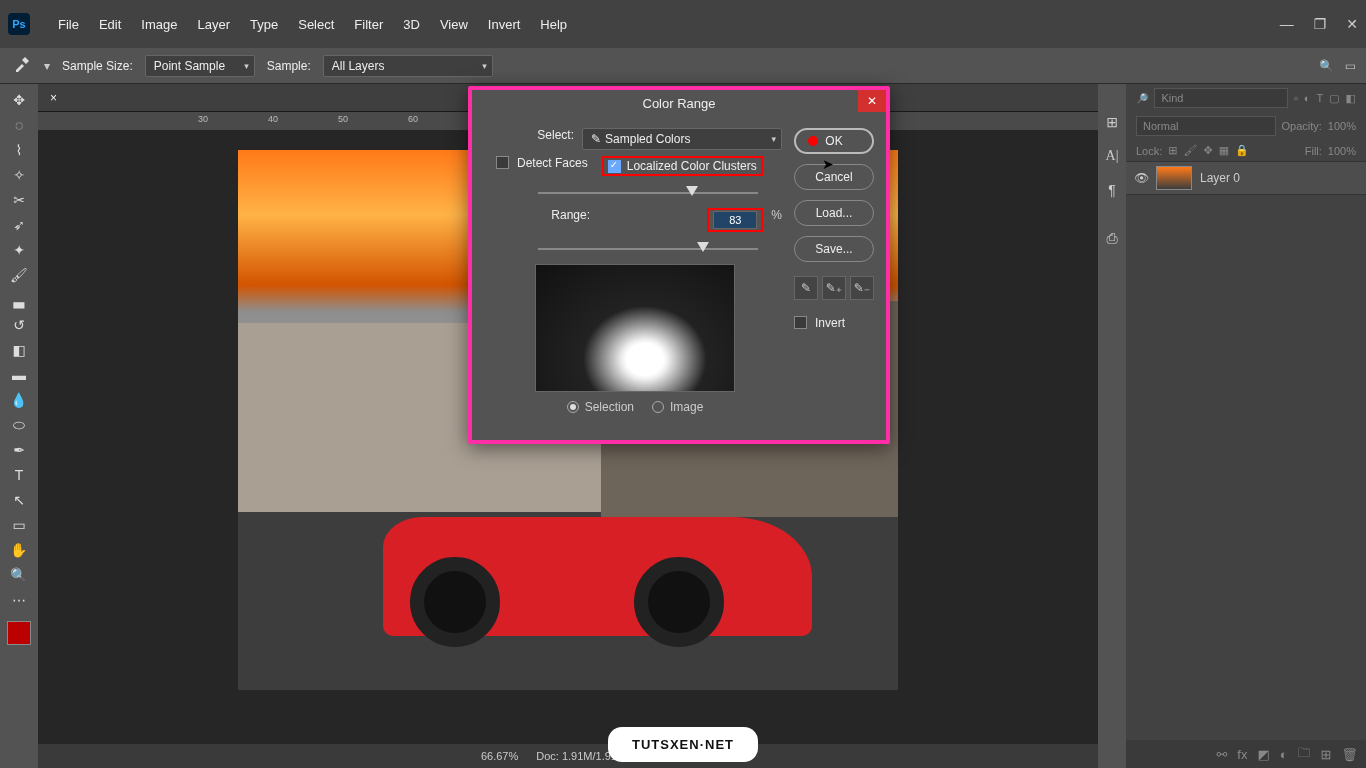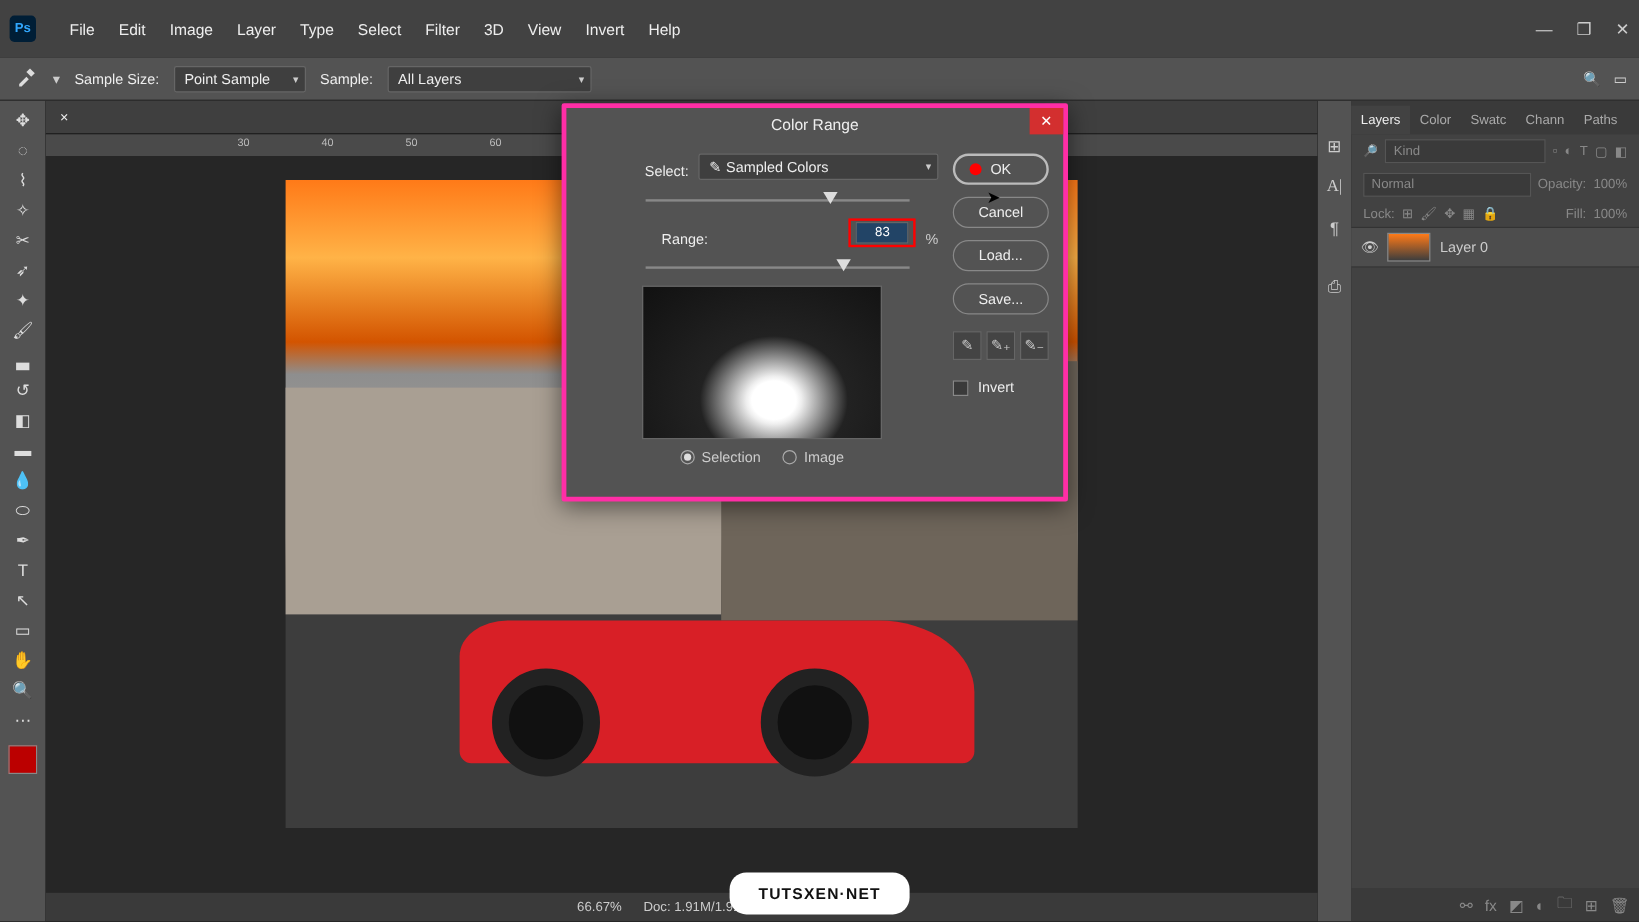--- a/index.html
+++ b/index.html
@@ -54,21 +54,21 @@
 .dialog { position:absolute; left:468px; top:86px; width:422px; background:#535353; border:4px solid #ff2ea6; border-radius:2px; box-shadow:0 4px 20px rgba(0,0,0,.5); }
 .dialog .titlebar2 { height:26px; display:flex; align-items:center; justify-content:center; position:relative; color:#eee; font-size:13px; }
 .dialog .closebtn { position:absolute; right:0; top:0; width:28px; height:22px; background:#d32f2f; color:#fff; display:flex; align-items:center; justify-content:center; font-size:12px; }
 .dialog-body { padding:12px 16px 16px 16px; display:flex; gap:12px; }
 .dl-left { flex:1; }
 .dl-right { width:86px; display:flex; flex-direction:column; gap:10px; }
 .btn { border:1px solid #888; border-radius:14px; height:26px; display:flex; align-items:center; justify-content:center; font-size:12px; color:#eee; cursor:pointer; background:transparent; }
 .btn.primary { border:2px solid #bbb; position:relative; }
 .btn.primary::before { content:""; position:absolute; left:12px; width:10px; height:10px; background:red; border-radius:50%; }
 .cursor-arrow { position:absolute; left:822px; top:156px; font-size:14px; color:#000; z-index:20; pointer-events:none; }
-.row { display:flex; align-items:flex-end; gap:8px; margin-bottom:6px; }
+.row { display:flex; align-items:flex-start; gap:8px; margin-bottom:6px; }
 .row label { font-size:12px; color:#eee; text-align:right; }
 .chk { width:13px; height:13px; border:1px solid #888; display:inline-block; background:#3a3a3a; }
 .chk.on { background:#6aa9ff; border-color:#6aa9ff; position:relative; }
 .chk.on::after { content:"✓"; color:#fff; font-size:10px; position:absolute; left:1px; top:-2px; }
 .hlred { border:2px solid red; padding:1px 4px; display:inline-block; }
 .numbox { background:#444; border:1px solid #666; width:44px; height:18px; text-align:center; color:#eee; font-size:11px; display:flex; align-items:center; justify-content:center; }
 .slider { width:220px; height:16px; position:relative; margin:2px 0 10px 50px; }
 .slider .track { position:absolute; top:10px; left:0; right:0; height:2px; background:#888; }
 .slider .thumb { position:absolute; top:4px; width:0; height:0; border-left:6px solid transparent; border-right:6px solid transparent; border-top:10px solid #ddd; transform:translateX(-6px); }
 .preview { width:200px; height:128px; margin:4px auto 8px auto; background:radial-gradient(ellipse at 55% 75%, #fff 12%, #eee 15%, #222 40%, #111 100%); border:1px solid #666; }
@@ -177,27 +177,20 @@
   </div>
 
   <div class="right-rail">
     <span>⊞</span>
     <span style="font-family:serif">A|</span>
     <span>¶</span>
     <span style="margin-top:14px">⎙</span>
   </div>
 
   <div class="panels">
-    <div class="panel-tabs">
-      <span class="active">Layers</span>
-      <span>Color</span>
-      <span>Swatc</span>
-      <span>Chann</span>
-      <span>Paths</span>
-    </div>
     <div class="panel-row">
       <span style="font-size:10px">🔎</span>
       <div class="dd">Kind</div>
       <span>▫</span>
       <span>◐</span>
       <span>T</span>
       <span>▢</span>
       <span>◧</span>
     </div>
     <div class="panel-row">
@@ -244,20 +237,28 @@
     <div class="closebtn">✕</div>
   </div>
   <div class="dialog-body">
     <div class="dl-left">
       <div class="row" style="justify-content:flex-start;padding-left:36px">
         <label style="width:50px">Select:</label>
         <div class="dropdown" style="width:200px">
           <span style="margin-right:4px">✎</span>
             <span>Sampled Colors</span>
         </div>
+      </div>
+      <div class="row" style="padding-left:8px">
+        <span class="chk"></span>
+        <label>Detect Faces</label>
+        <span class="hlred" style="display:flex;align-items:center;gap:6px;margin-left:6px">
+          <span class="chk on"></span>
+          <label>Localized Color Clusters</label>
+        </span>
       </div>
       <div class="slider">
         <div class="track"></div>
           <div class="thumb" style="left:70%"></div>
       </div>
       <div class="row" style="padding-left:36px">
         <label style="width:66px">Range:</label>
         <span style="flex:1"></span>
         <span class="hlred">
             <span class="numbox" style="background:#246;color:#fff">83</span>

